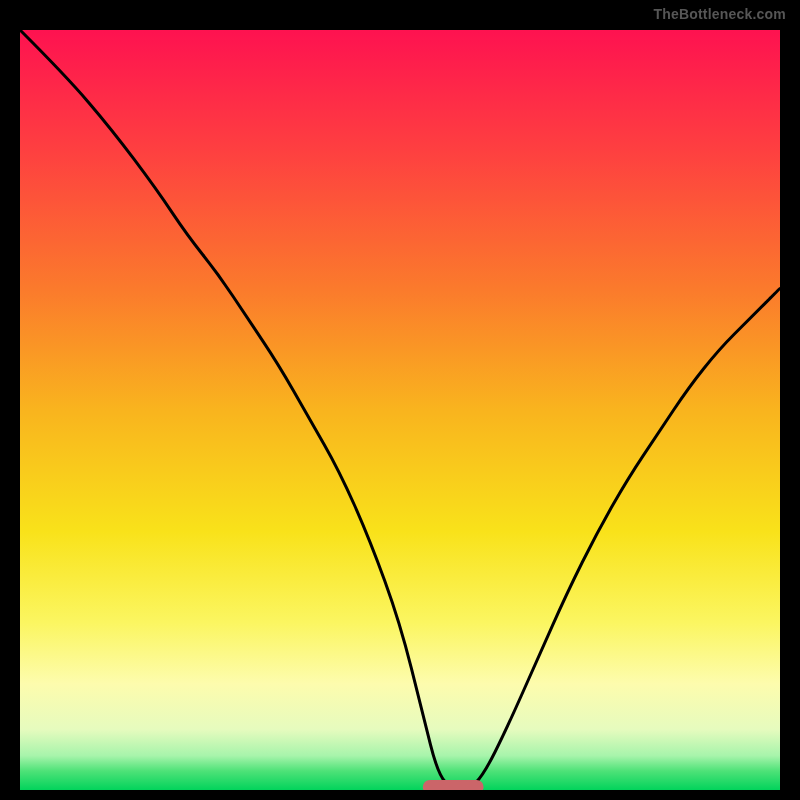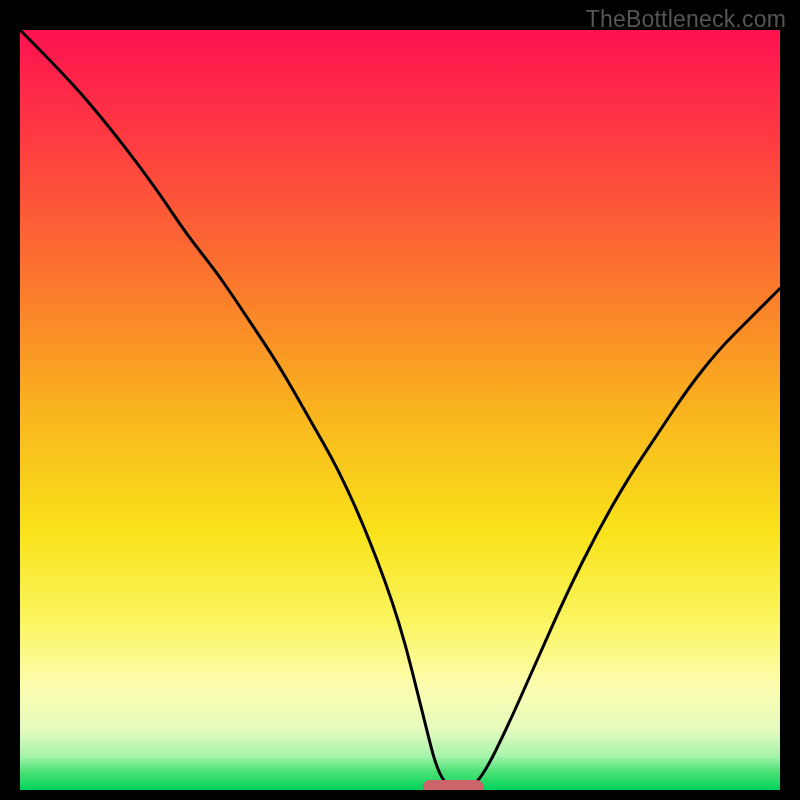--- a/index.html
+++ b/index.html
@@ -16,22 +16,22 @@
     top: 0;
     width: 800px;
     height: 800px;
     background: #000;
   }
   .watermark {
     position: absolute;
     top: 6px;
     right: 14px;
     font-family: Arial, Helvetica, sans-serif;
-    font-size: 23px;
-    font-weight: 400;
+    font-size: 14px;
+    font-weight: 700;
     color: #565656;
     letter-spacing: 0.2px;
   }
   svg {
     position: absolute;
     left: 20px;
     top: 30px;
     width: 760px;
     height: 760px;
     display: block;

